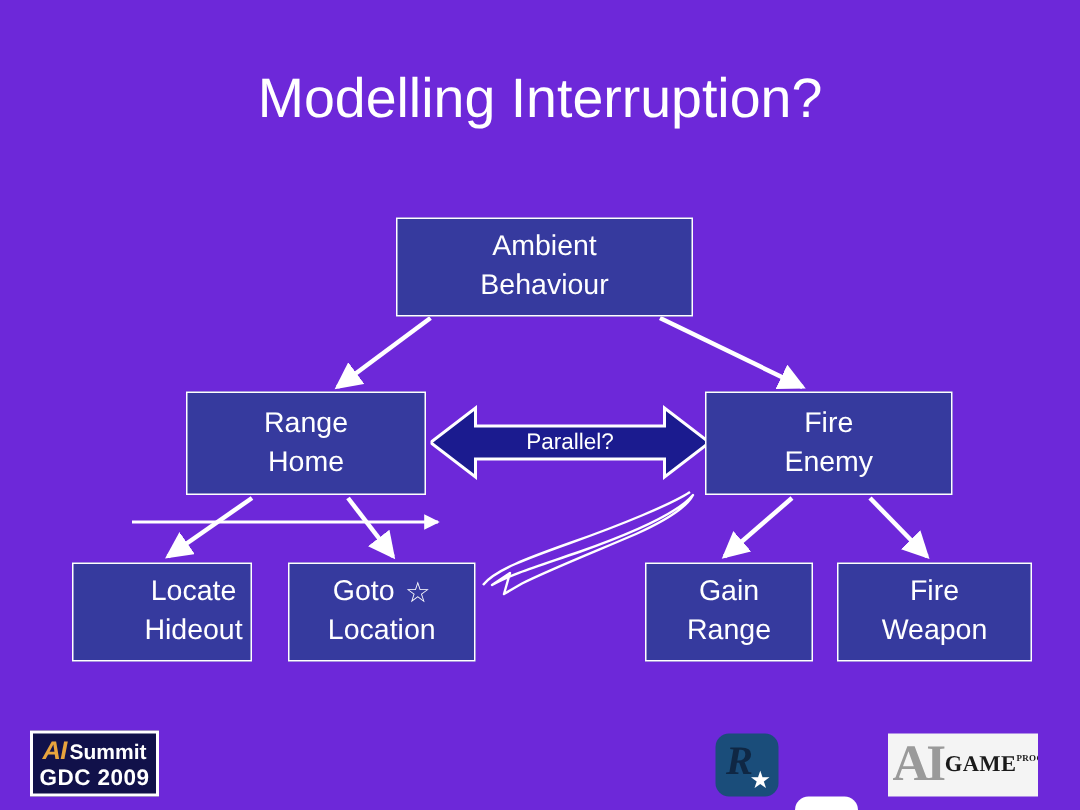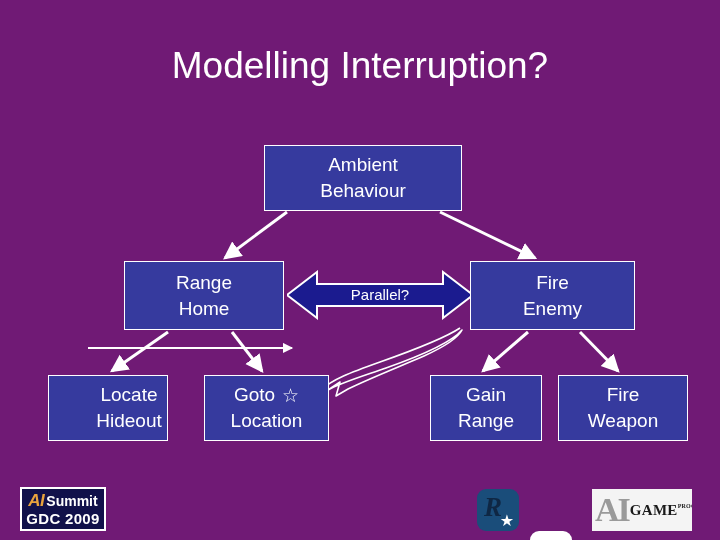--- a/index.html
+++ b/index.html
@@ -4,21 +4,21 @@
 <style>
   html, body {
     margin: 0;
     padding: 0;
     background: #000080;
   }
   #slide {
     position: relative;
     width: 720px;
     height: 540px;
-    background: #701a75;
+    background: #6d28d9;
     overflow: hidden;
     font-family: "Liberation Sans", sans-serif;
     -webkit-font-smoothing: antialiased;
   }
 
   
   #slide-title {
     position: absolute;
     left: 0;
     top: 44px;
@@ -46,21 +46,21 @@
     flex-direction: column;
     align-items: center;
     justify-content: center;
   }
   .node .line2 { display: block; }
 
   #node-ambient   { left: 264px; top: 145px; width: 198px; height: 66px; }
   #node-return    { left: 124px; top: 261px; width: 160px; height: 69px; }
   #node-kill      { left: 470px; top: 261px; width: 165px; height: 69px; }
   #node-locate    { left: 48px;  top: 375px; width: 120px; height: 66px; padding-left: 42px; }
-  #node-goto      { left: 192px; top: 375px; width: 125px; height: 66px; margin-left: 12px; }
+  #node-goto      { left: 192px; top: 375px; width: 125px; height: 66px; }
   #node-gain      { left: 430px; top: 375px; width: 112px; height: 66px; }
   #node-fire      { left: 558px; top: 375px; width: 130px; height: 66px; }
 
   .goto-row {
     display: flex;
     align-items: center;
     justify-content: center;
     gap: 7px;
   }
   .star-icon {

